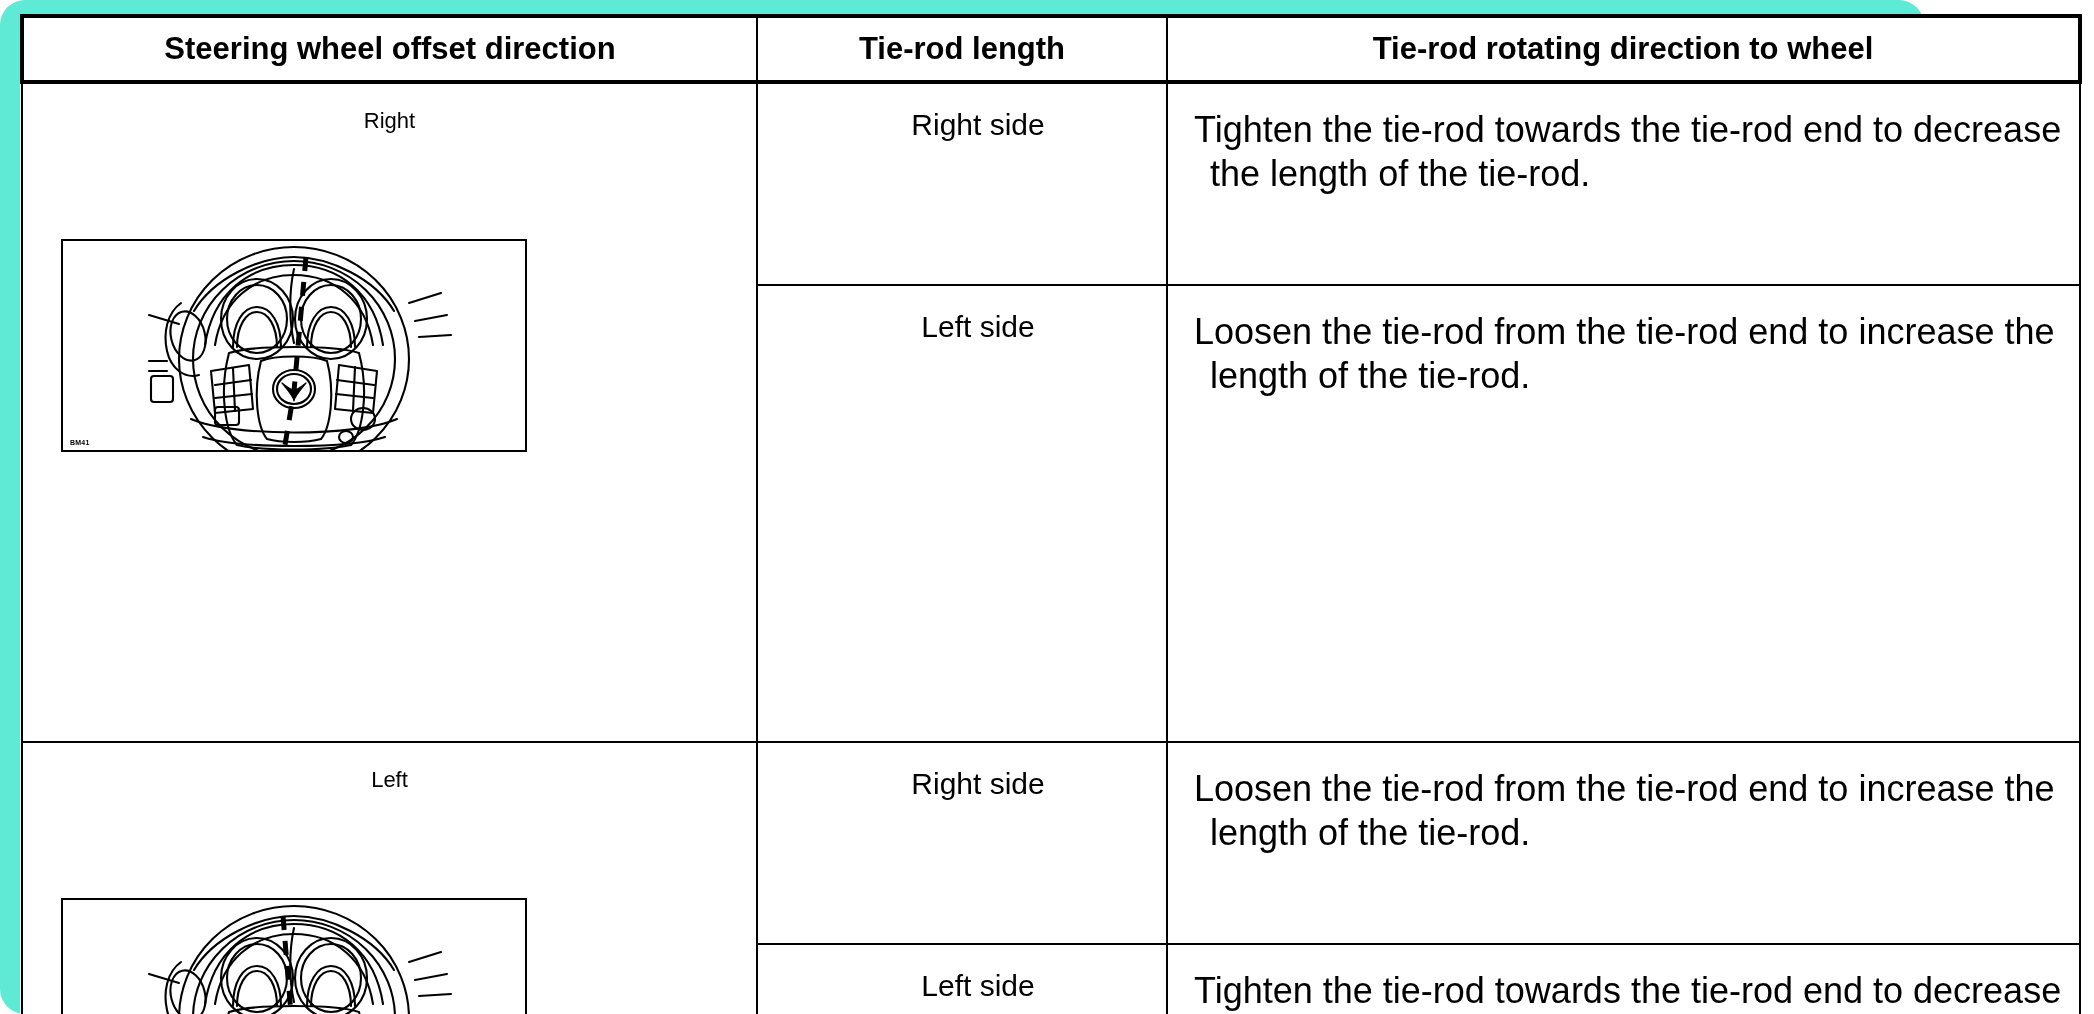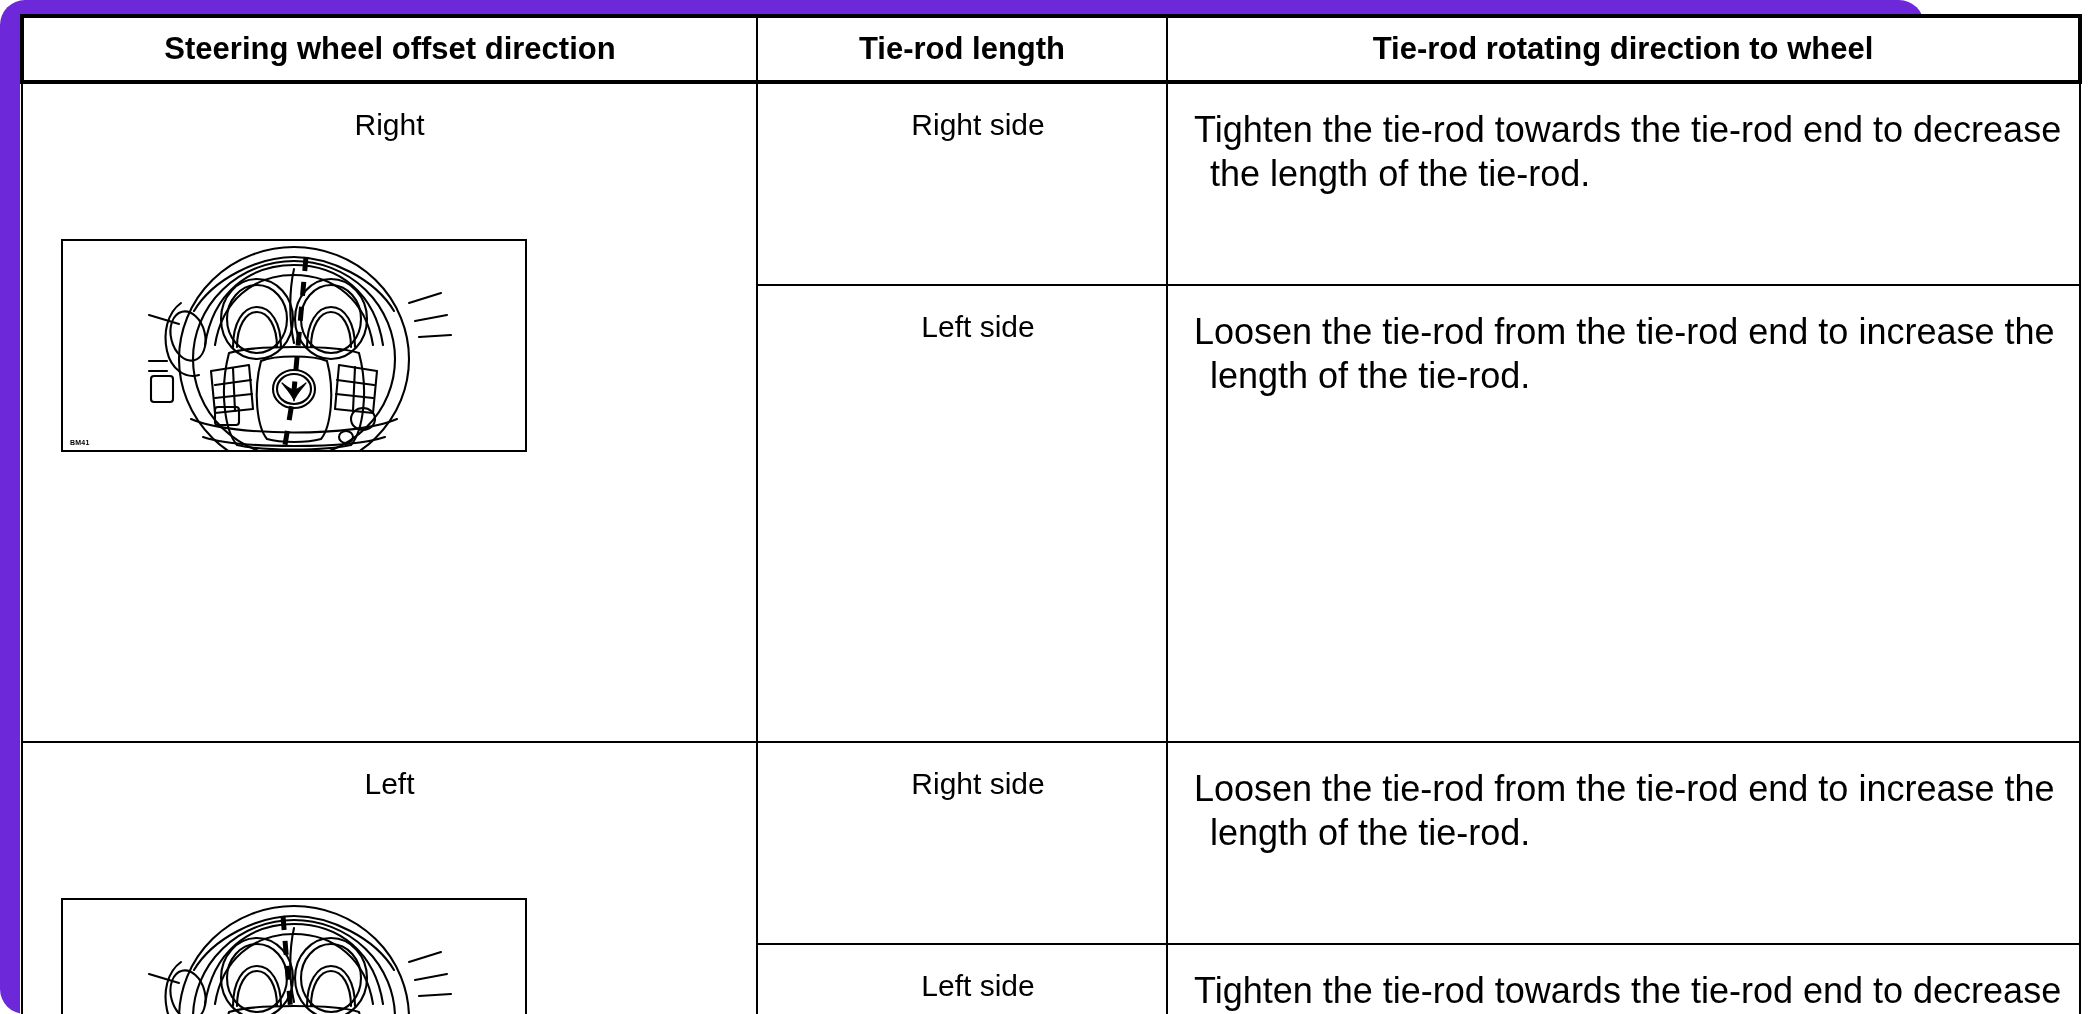--- a/index.html
+++ b/index.html
@@ -11,21 +11,21 @@
     width: 2094px;
     height: 1014px;
     font-family: "Liberation Sans", sans-serif;
     color: #000000;
     overflow: hidden;
   }
   .page {
     position: relative;
     width: 1924px;
     height: 1014px;
-    background: #6d28d9;
+    background: #5eead4;
     border-radius: 25px;
   }
   table.spec {
     position: absolute;
     left: 20px;
     top: 14px;
     width: 2058px;
     border-collapse: collapse;
     table-layout: fixed;
     background: #ffffff;
@@ -56,21 +56,21 @@
   }
 
   .dircell {
     position: relative;
     height: 655px;
     border-left-width: 4px;
   }
   .dircell.bottomrow { border-bottom-width: 4px; }
   .dirlabel {
     text-align: center;
-    font-size: 30px;
+    font-size: 22px;
     padding-top: 26px;
     line-height: 1;
   }
 
   .fig-frame {
     position: absolute;
     left: 38px;
     top: 155px;
     width: 462px;
     height: 209px;

